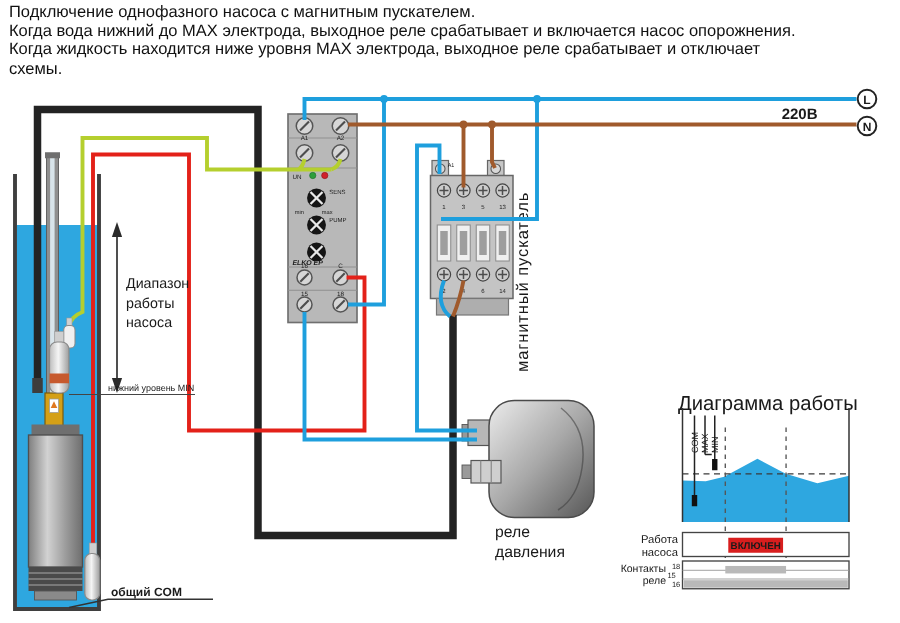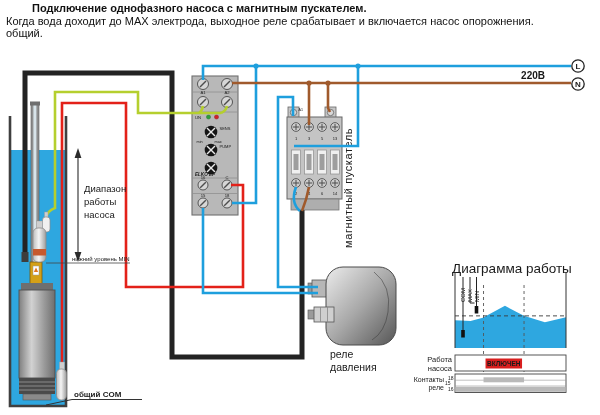--- a/index.html
+++ b/index.html
@@ -1,31 +1,32 @@
 <!DOCTYPE html>
 <html><head>
 <meta charset="utf-8">
 <style>
   html,body{margin:0;padding:0;background:#fff;}
   .page{position:relative;width:600px;height:415px;background:#fff;overflow:hidden;
         font-family:"Liberation Sans","DejaVu Sans",sans-serif;}
   .hdr{position:absolute;left:6px;top:2px;width:592px;font-size:11px;line-height:12.6px;color:#111;}
-  .hdr .t{font-weight:bold;margin-left:26px;}
+  .hdr .t{font-weight:normal;}
   svg{position:absolute;left:0;top:0;}
   svg text{font-family:"Liberation Sans","DejaVu Sans",sans-serif;fill:#1a1a1a;}
 </style>
 </head>
 <body>
 
 <div class="page">
 
   <div class="hdr">
     <div class="t">Подключение однофазного насоса с магнитным пускателем.</div>
-    <div>Когда вода доходит до MAX электрода, выходное реле срабатывает и включается насос опорожнения.</div>
-    <div>общий.</div>
+    <div>Когда вода нижний до MAX электрода, выходное реле срабатывает и включается насос опорожнения.</div>
+    <div>Когда жидкость находится ниже уровня MAX электрода, выходное реле срабатывает и отключает</div>
+    <div>схемы.</div>
   </div>
 
   <svg width="600" height="415" viewBox="0 0 600 415">
     <defs>
       <linearGradient id="pumpGrad" x1="0" y1="0" x2="1" y2="0">
         <stop offset="0" stop-color="#7f7f7f"></stop>
           <stop offset="0.35" stop-color="#d2d2d2"></stop>
         <stop offset="0.7" stop-color="#9a9a9a"></stop>
           <stop offset="1" stop-color="#6e6e6e"></stop>
       </linearGradient>

